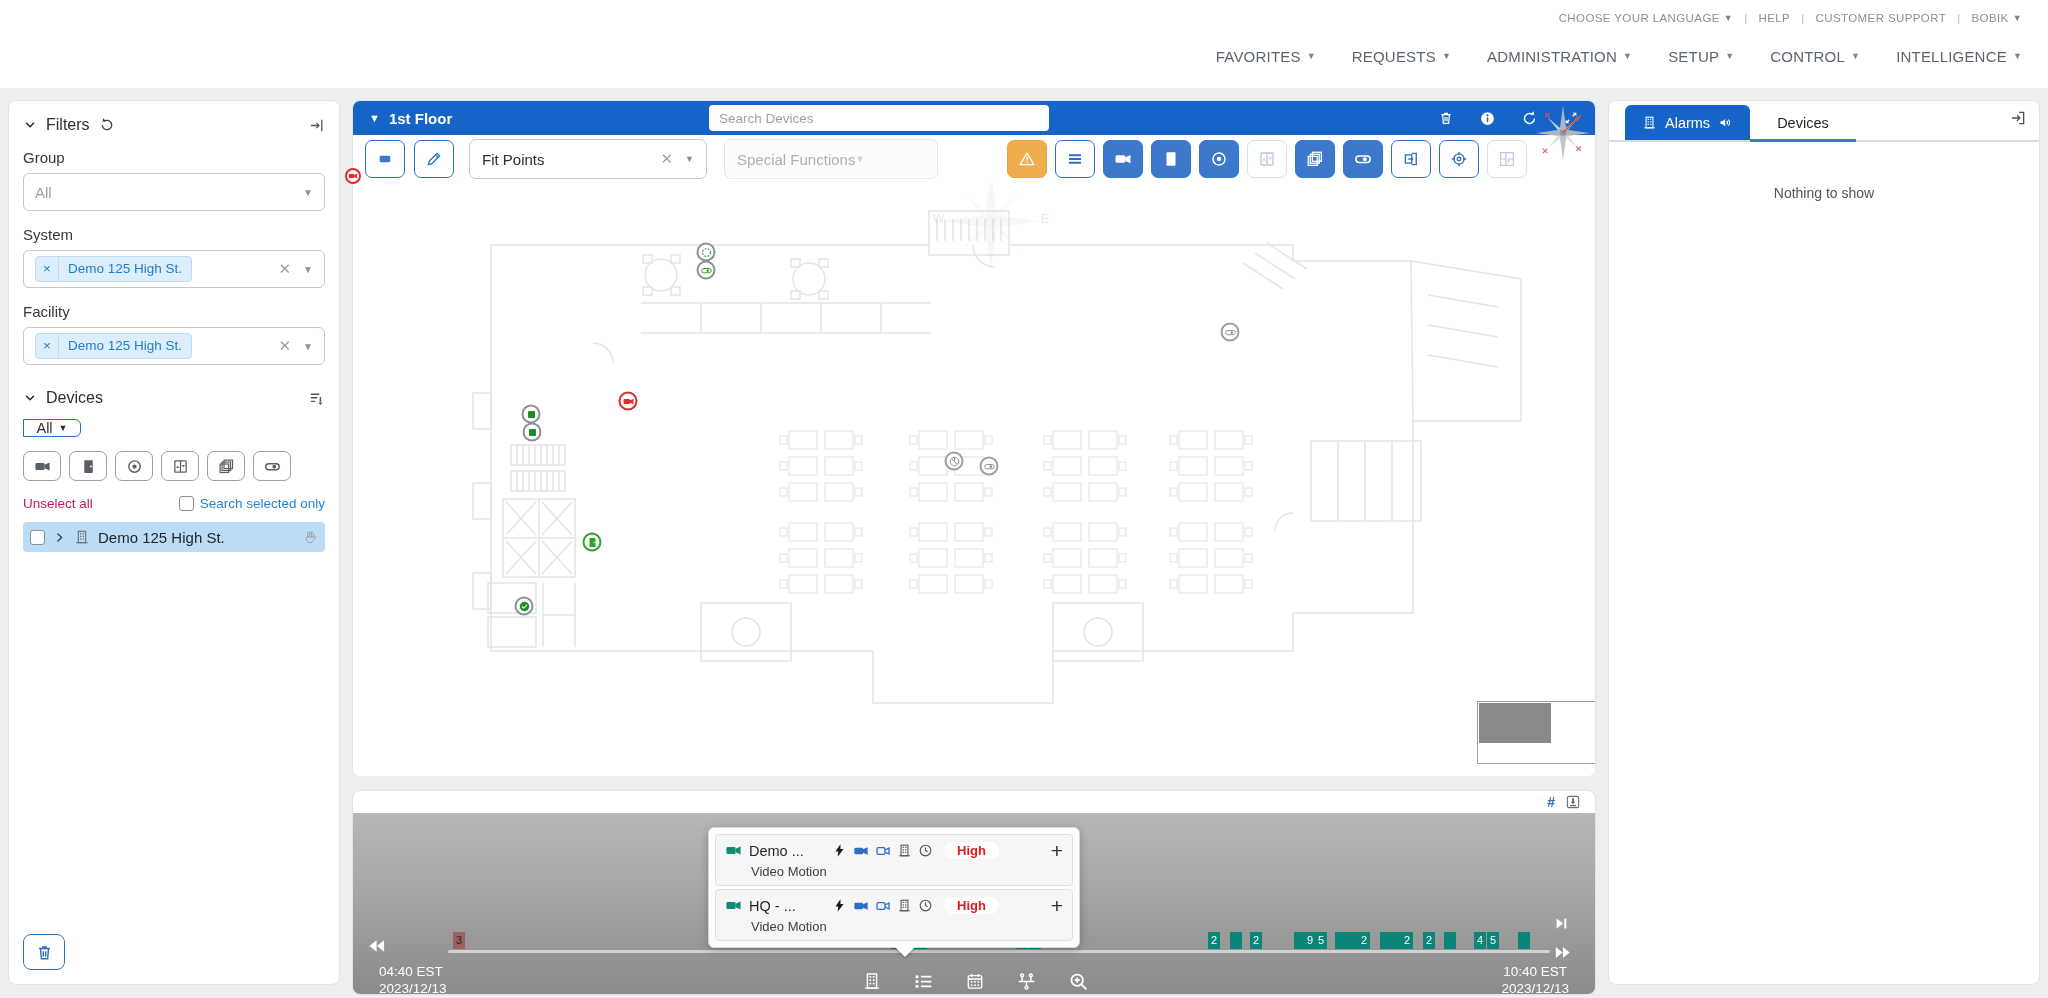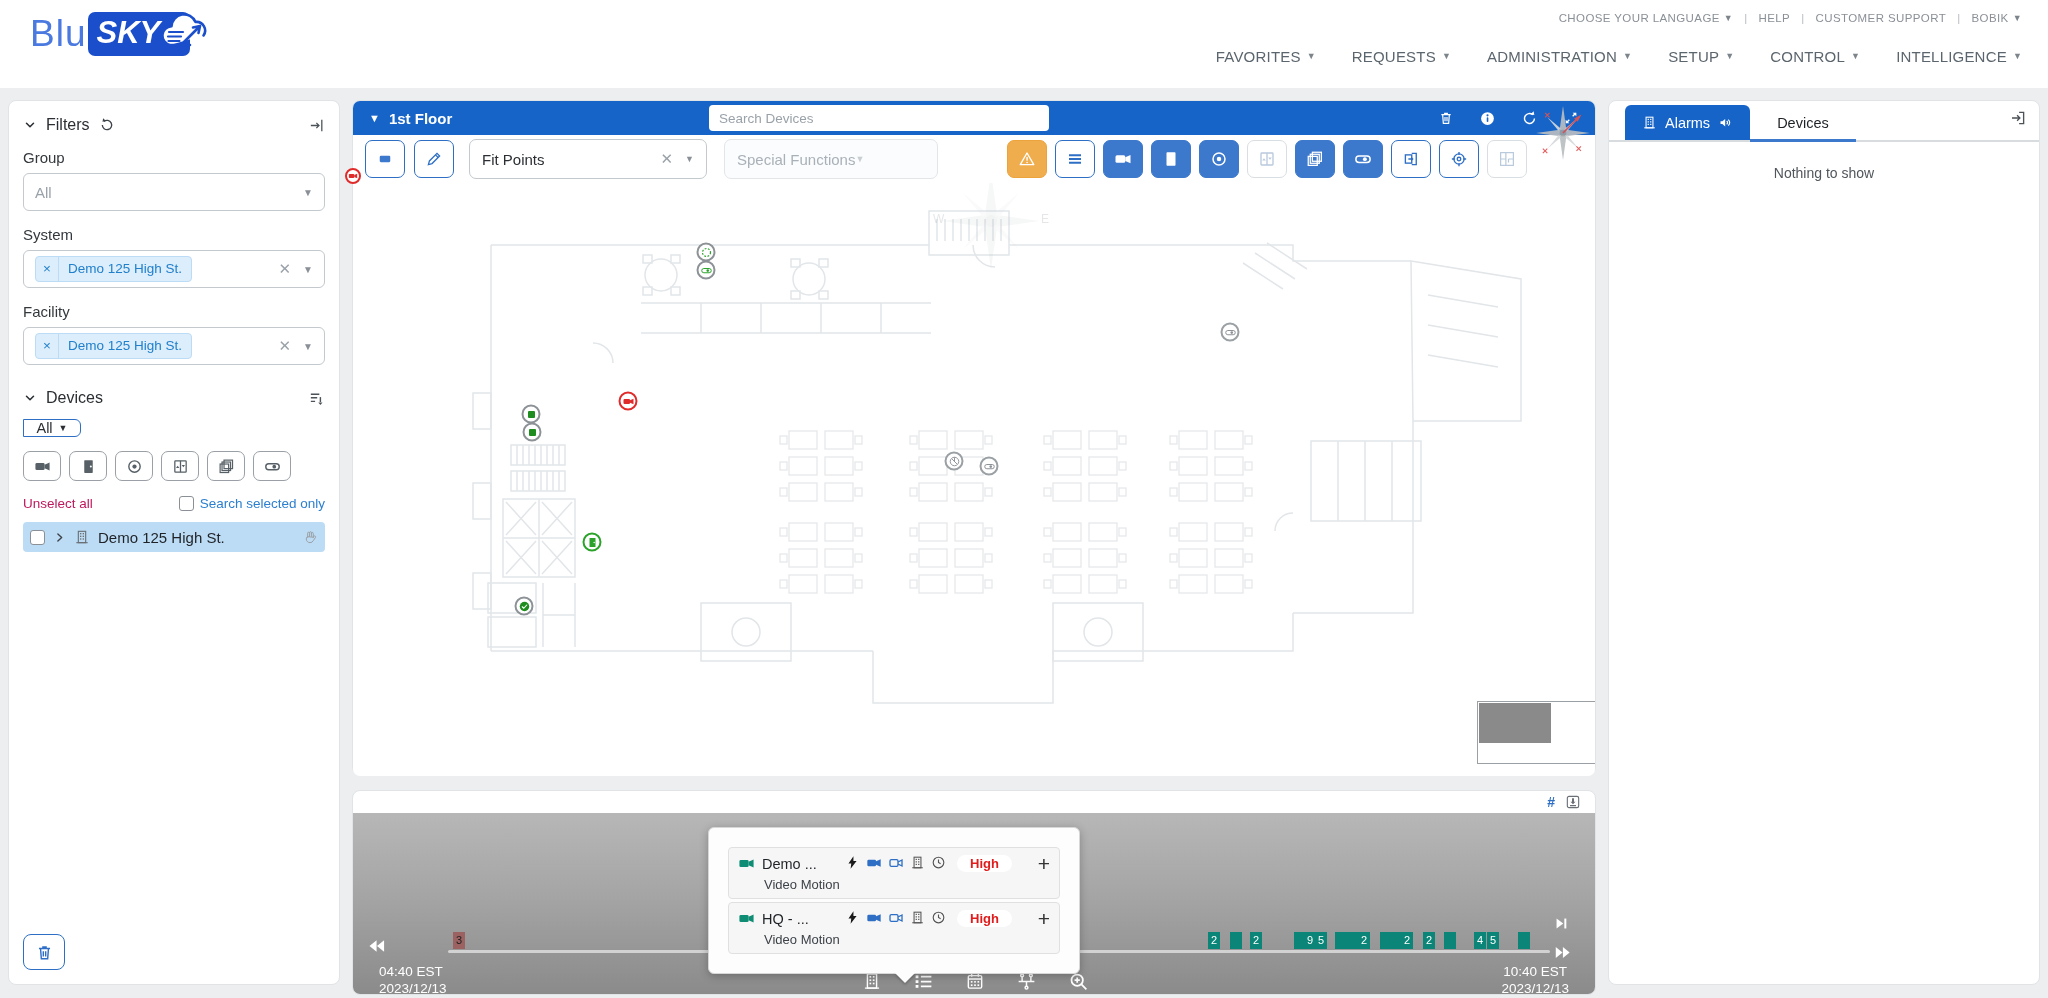--- a/index.html
+++ b/index.html
@@ -91,38 +91,38 @@
   .tl-marker.alert{background:#9c6262;color:#222}
   .tl-rw{position:absolute;left:14px;top:123px;color:#fff;cursor:pointer}
   .tl-skipend{position:absolute;right:27px;top:102px;color:#fff;cursor:pointer}
   .tl-ff{position:absolute;right:25px;top:130px;color:#fff;cursor:pointer}
   .tl-time{position:absolute;color:#fff;font-size:13.5px;line-height:17px}
   .tl-time.start{left:26px;top:150px}
   .tl-time.end{right:28px;top:150px;text-align:center}
   .tl-tools{position:absolute;left:0;width:1244px;top:158px;display:flex;justify-content:center;gap:31px;align-items:flex-start;color:#fff}
   .tl-tool{cursor:pointer;display:flex;flex-direction:column;align-items:center;gap:1px}
   .tl-zoom-label{font-size:9.5px;color:#fff}
-  .tl-popup{position:absolute;left:355px;top:14px;width:372px;background:#fdfdfd;border:1px solid #d7d7d7;border-radius:6px;box-shadow:0 2px 8px rgba(0,0,0,.25);z-index:30;padding:16px}
+  .tl-popup{position:absolute;left:355px;top:14px;width:372px;background:#fdfdfd;border:1px solid #d7d7d7;border-radius:6px;box-shadow:0 2px 8px rgba(0,0,0,.25);z-index:30;padding:3px}
   .pp-row{background:#f6f6f6;border:1px solid #e0e0e0;border-radius:4px;padding:5px 9px 6px;margin:3px}
   .pp-line1{display:flex;align-items:center;gap:7px}
   .pp-title{font-size:14.5px;color:#1f2327;width:76px;white-space:nowrap;overflow:hidden}
-  .pp-cluster{display:flex;gap:6px;align-items:flex-start}
+  .pp-cluster{display:flex;gap:6px;align-items:center}
   .pp-high{background:#fff;color:#e01c1c;font-weight:700;font-size:13px;padding:1px 13px;border-radius:9px;margin-left:5px}
   .pp-plus{margin-left:auto;font-size:21px;color:#333;line-height:1;cursor:pointer}
   .pp-line2{font-size:13px;color:#3c4247;margin:3px 0 0 26px}
   .pp-caret{position:absolute;left:186px;bottom:-10px;width:0;height:0;border-left:10px solid transparent;border-right:10px solid transparent;border-top:10px solid #fdfdfd;filter:drop-shadow(0 2px 1px rgba(0,0,0,.2))}
 
   
   #right-panel{left:1608px;top:100px;width:432px;height:885px}
   .tabs{display:flex;align-items:flex-end;height:41px;border-bottom:2px solid #d8dcdf;padding-left:16px;position:relative}
   .tab{height:35px;display:flex;align-items:center;gap:8px;padding:0 17px;font-size:14.5px;cursor:pointer}
   .tab.active{background:#1664c7;color:#fff;border-radius:6px 6px 0 0;font-weight:400}
   .tab.inactive{color:#1f2327;border-bottom:3px solid #3c78cb;margin-bottom:-2px;padding:0 27px}
   .panel-export{position:absolute;right:12px;top:8px;color:#4b5258;cursor:pointer}
-  .empty-msg{text-align:center;color:#50565b;font-size:14px;margin-top:23px}
+  .empty-msg{text-align:center;color:#50565b;font-size:14px;margin-top:43px}
 </style>
 </head>
 <body>
 
 <svg width="0" height="0" style="position:absolute" aria-hidden="true">
   <defs>
     <symbol id="i-camera" viewBox="0 0 24 24">
         <g fill="currentColor">
           <rect x="2" y="7" width="13" height="10" rx="2"></rect>
           <path d="M15 9.5 L22 6.5 v11 L15 14.5z"></path>
@@ -348,31 +348,20 @@
           <path d="M78 78 L54 58 L58 54 Z"></path>
           <path d="M78 22 L58 46 L54 42 Z"></path>
           <path d="M22 78 L42 54 L46 58 Z"></path>
         </g>
       <circle cx="50" cy="50" r="6" fill="#9aa0a4"></circle>
     </symbol>
   </defs>
 </svg>
 
 <div id="header">
-  <div class="logo">
-    <span class="logo-blu">Blu</span>
-      <span class="logo-sky">SKY</span>
-    <span class="logo-cloud">
-      <svg width="58" height="46" viewBox="0 0 58 46" fill="none" stroke="#1a4ecb" stroke-width="2.6" stroke-linecap="round" stroke-linejoin="round">
-        <path d="M14 36 a9.5 9.5 0 0 1 1.5-18.8 A12.5 12.5 0 0 1 39.5 13 a8.6 8.6 0 0 1 8 13.5 M14 36 h20" fill="#fff"></path>
-        <path d="M13 23 h14 M12 27.5 h13 M12.5 32 h11" stroke-width="2.2"></path>
-        <path d="M28 33 L44 17 M44 17 l-7 1.5 M44 17 l-1.5 7" stroke-width="2.6"></path>
-      </svg>
-    </span>
-  </div>
   <div class="utility-nav">
       <span class="utility-link">
         <span>CHOOSE YOUR LANGUAGE</span>
         <span class="caret">▼</span>
       </span>
       <span class="nav-sep">|</span>
       <span class="utility-link">
         <span>HELP</span>
       </span>
       <span class="nav-sep">|</span>

